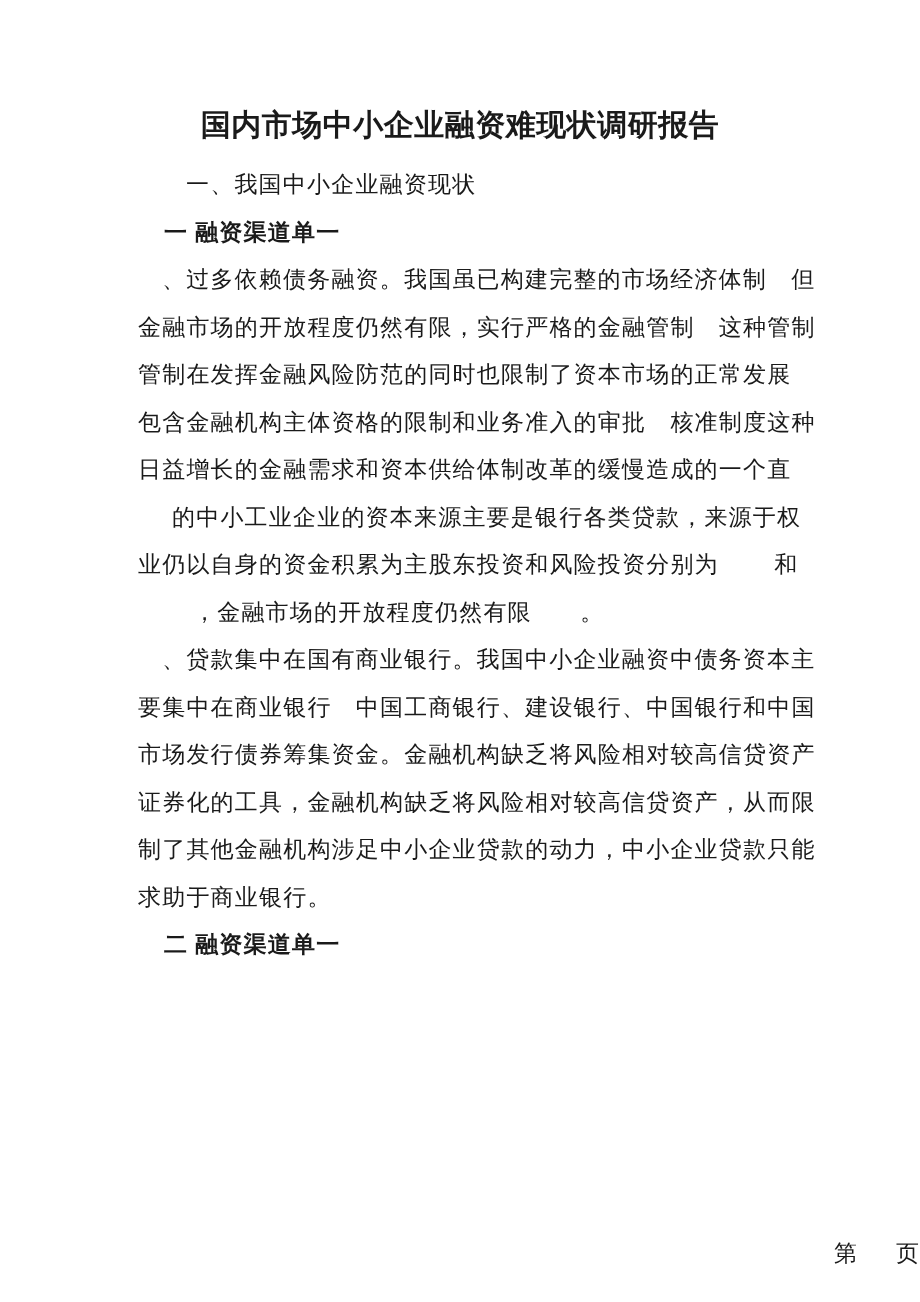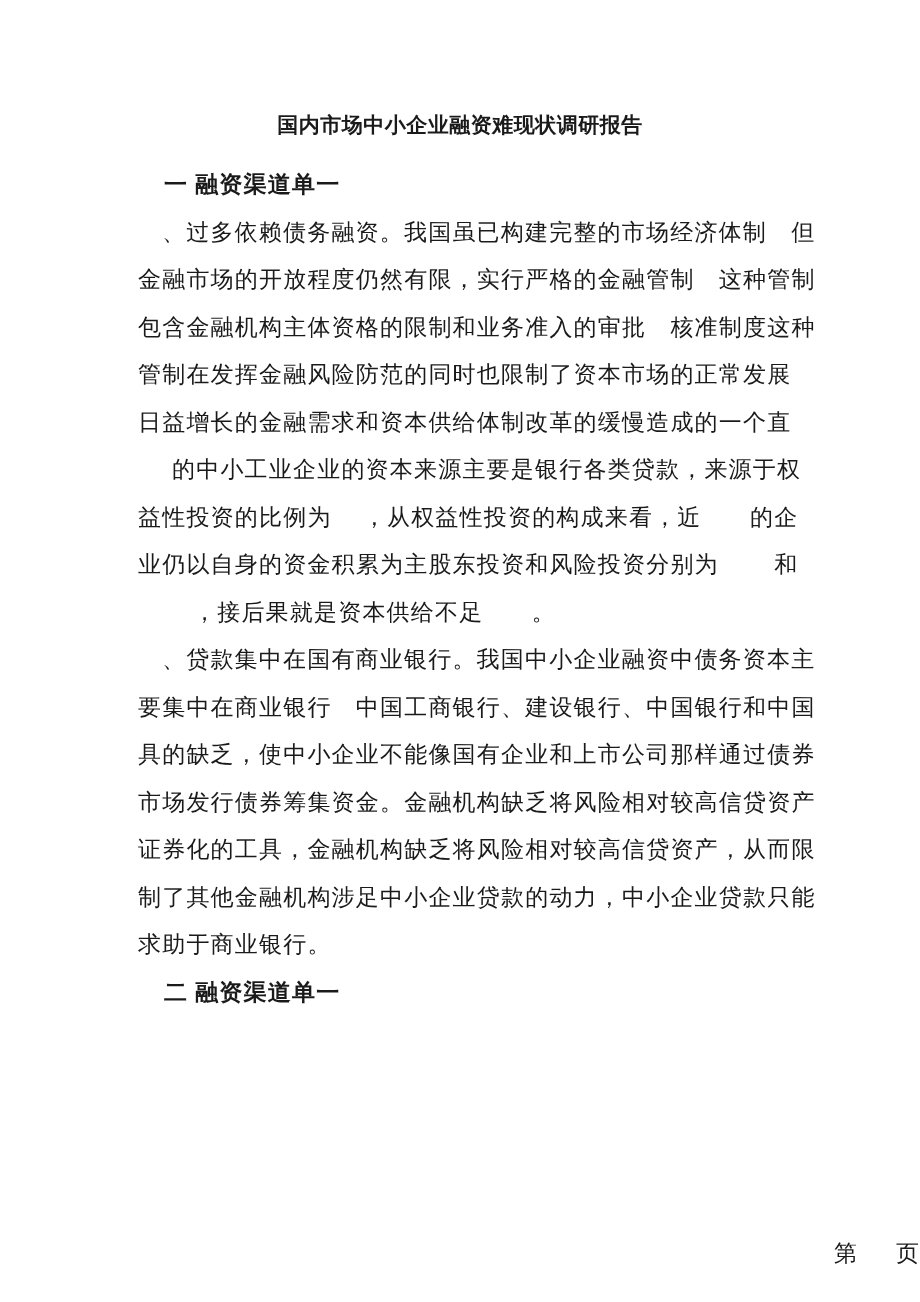--- a/index.html
+++ b/index.html
@@ -17,21 +17,21 @@
     overflow: hidden;
   }
   .doc-title {
     position: absolute;
     top: 100px;
     left: 0;
     width: 920px;
     height: 50px;
     line-height: 50px;
     text-align: center;
-    font-size: 21px;
+    font-size: 30px;
     font-weight: bold;
     letter-spacing: 0.5px;
     white-space: pre;
   }
   .flow {
     position: absolute;
     top: 161px;
     left: 138px;
     width: 660px;
   }
@@ -66,33 +66,32 @@
   }
 </style>
 </head>
 <body>
 
 <div class="page">
 
   <div class="doc-title">国内市场中小企业融资难现状调研报告</div>
 
   <div class="flow">
+    <div class="line ind-2">一、我国中小企业融资现状</div>
     <div class="line ind-s">一 融资渠道单一</div>
     <div class="line ind-1">、过多依赖债务融资。我国虽已构建完整的市场经济体制　但</div>
     <div class="line">金融市场的开放程度仍然有限，实行严格的金融管制　这种管制</div>
+    <div class="line">管制在发挥金融风险防范的同时也限制了资本市场的正常发展</div>
     <div class="line">包含金融机构主体资格的限制和业务准入的审批　核准制度这种</div>
-    <div class="line">管制在发挥金融风险防范的同时也限制了资本市场的正常发展</div>
     <div class="line">日益增长的金融需求和资本供给体制改革的缓慢造成的一个直</div>
     <div class="line ind-d">的中小工业企业的资本来源主要是银行各类贷款，来源于权</div>
-    <div class="line">益性投资的比例为　 ，从权益性投资的构成来看，近　　的企</div>
     <div class="line">业仍以自身的资金积累为主股东投资和风险投资分别为　　 和</div>
-    <div class="line ind-c">，接后果就是资本供给不足　　。</div>
+    <div class="line ind-c">，金融市场的开放程度仍然有限　　。</div>
     <div class="line ind-1">、贷款集中在国有商业银行。我国中小企业融资中债务资本主</div>
     <div class="line">要集中在商业银行　中国工商银行、建设银行、中国银行和中国</div>
-    <div class="line">具的缺乏，使中小企业不能像国有企业和上市公司那样通过债券</div>
     <div class="line">市场发行债券筹集资金。金融机构缺乏将风险相对较高信贷资产</div>
     <div class="line">证券化的工具，金融机构缺乏将风险相对较高信贷资产，从而限</div>
     <div class="line">制了其他金融机构涉足中小企业贷款的动力，中小企业贷款只能</div>
     <div class="line">求助于商业银行。</div>
     <div class="line ind-s">二 融资渠道单一</div>
   </div>
 
   <div class="footer">
     <span>第</span><span class="gap"></span><span>页</span>
   </div>

